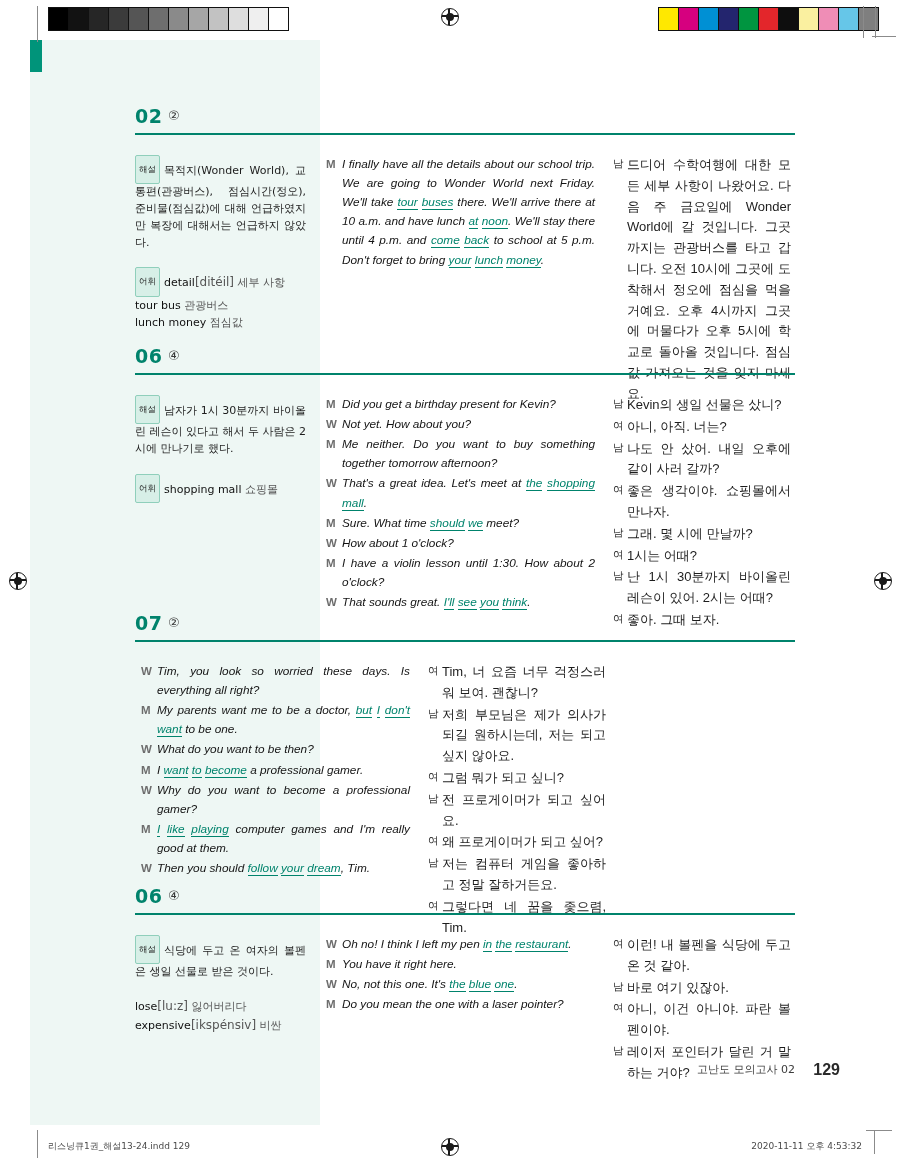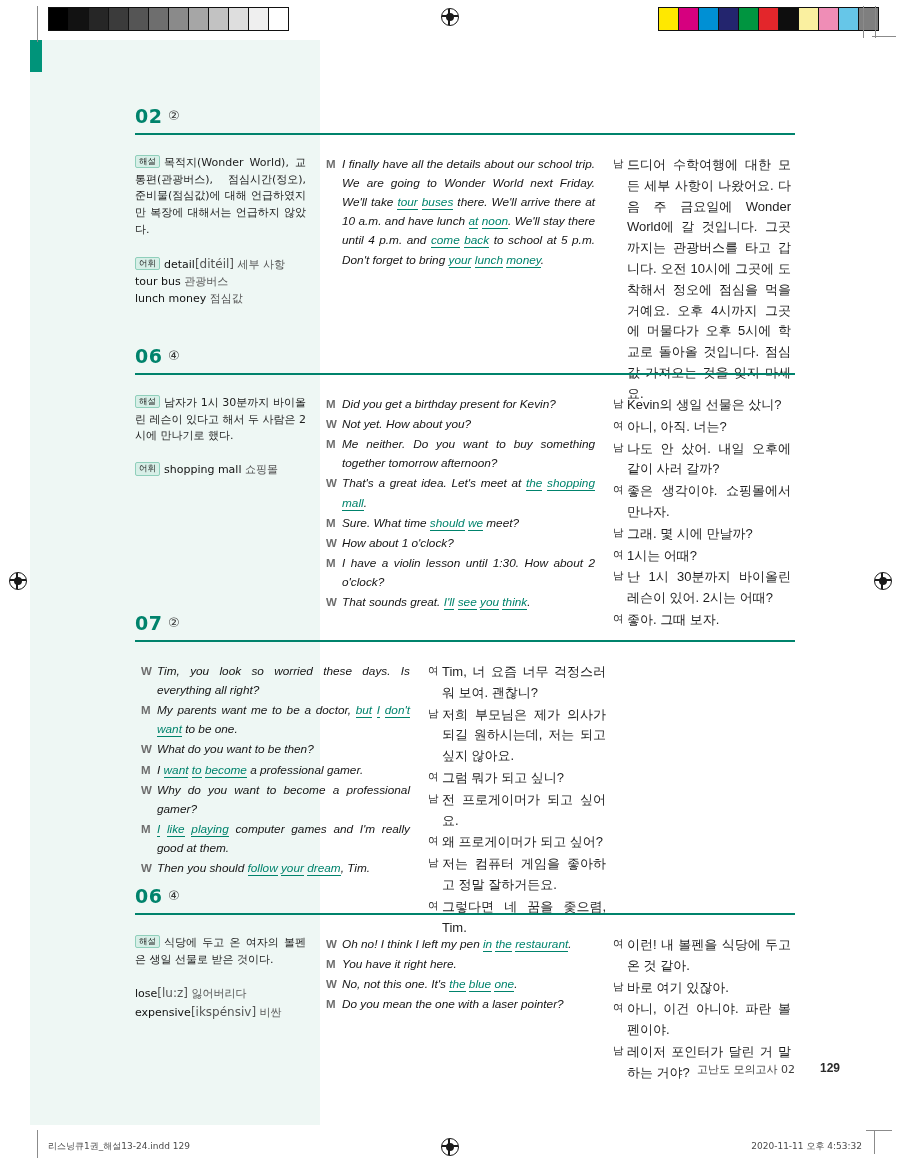--- a/index.html
+++ b/index.html
@@ -53,21 +53,21 @@
   .qrule{position:absolute;left:0;width:660px;height:2px;background:#00836c;top:28px;}
 
   .qbody{position:relative;display:flex;margin-top:14px;}
   .col-left{width:185px;padding-right:14px;box-sizing:border-box;}
   .col-mid{width:285px;padding-left:6px;padding-right:10px;box-sizing:border-box;}
   .col-right{width:186px;padding-left:8px;box-sizing:border-box;}
   .tag{
     display:inline-block;
     font-size:8.5px;color:#1a1a1a;background:#d7efe7;
     border:1px solid #8fcfbb;
-    padding:1px 3px;border-radius:2px;
+    padding:9px 3px;border-radius:2px;
     vertical-align:2px;margin-right:4px;
     line-height:1.1;
     font-family:"DejaVu Sans",sans-serif;
   }
   .kr-exp{
     font-size:11px;line-height:1.52;color:#1d1d1d;
     text-align:justify;
     font-family:"DejaVu Sans","Liberation Sans",sans-serif;
   }
   .vocab{
@@ -104,21 +104,21 @@
   }
 
   
   .chapter-foot{
     position:absolute;right:105px;top:1062px;
     font-size:11px;color:#3b3b3b;
     font-family:"DejaVu Sans","Liberation Sans",sans-serif;
   }
   .pageno{
     position:absolute;right:60px;top:1061px;
-    font-size:12px;font-weight:bold;color:#2a2a2a;
+    font-size:16px;font-weight:bold;color:#2a2a2a;
   }
   .indd{
     position:absolute;left:48px;top:1140px;
     font-size:9px;color:#4a4a4a;
     font-family:"DejaVu Sans","Liberation Sans",sans-serif;
   }
   .stamp{
     position:absolute;right:38px;top:1140px;
     font-size:9px;color:#4a4a4a;
     font-family:"DejaVu Sans","Liberation Sans",sans-serif;

